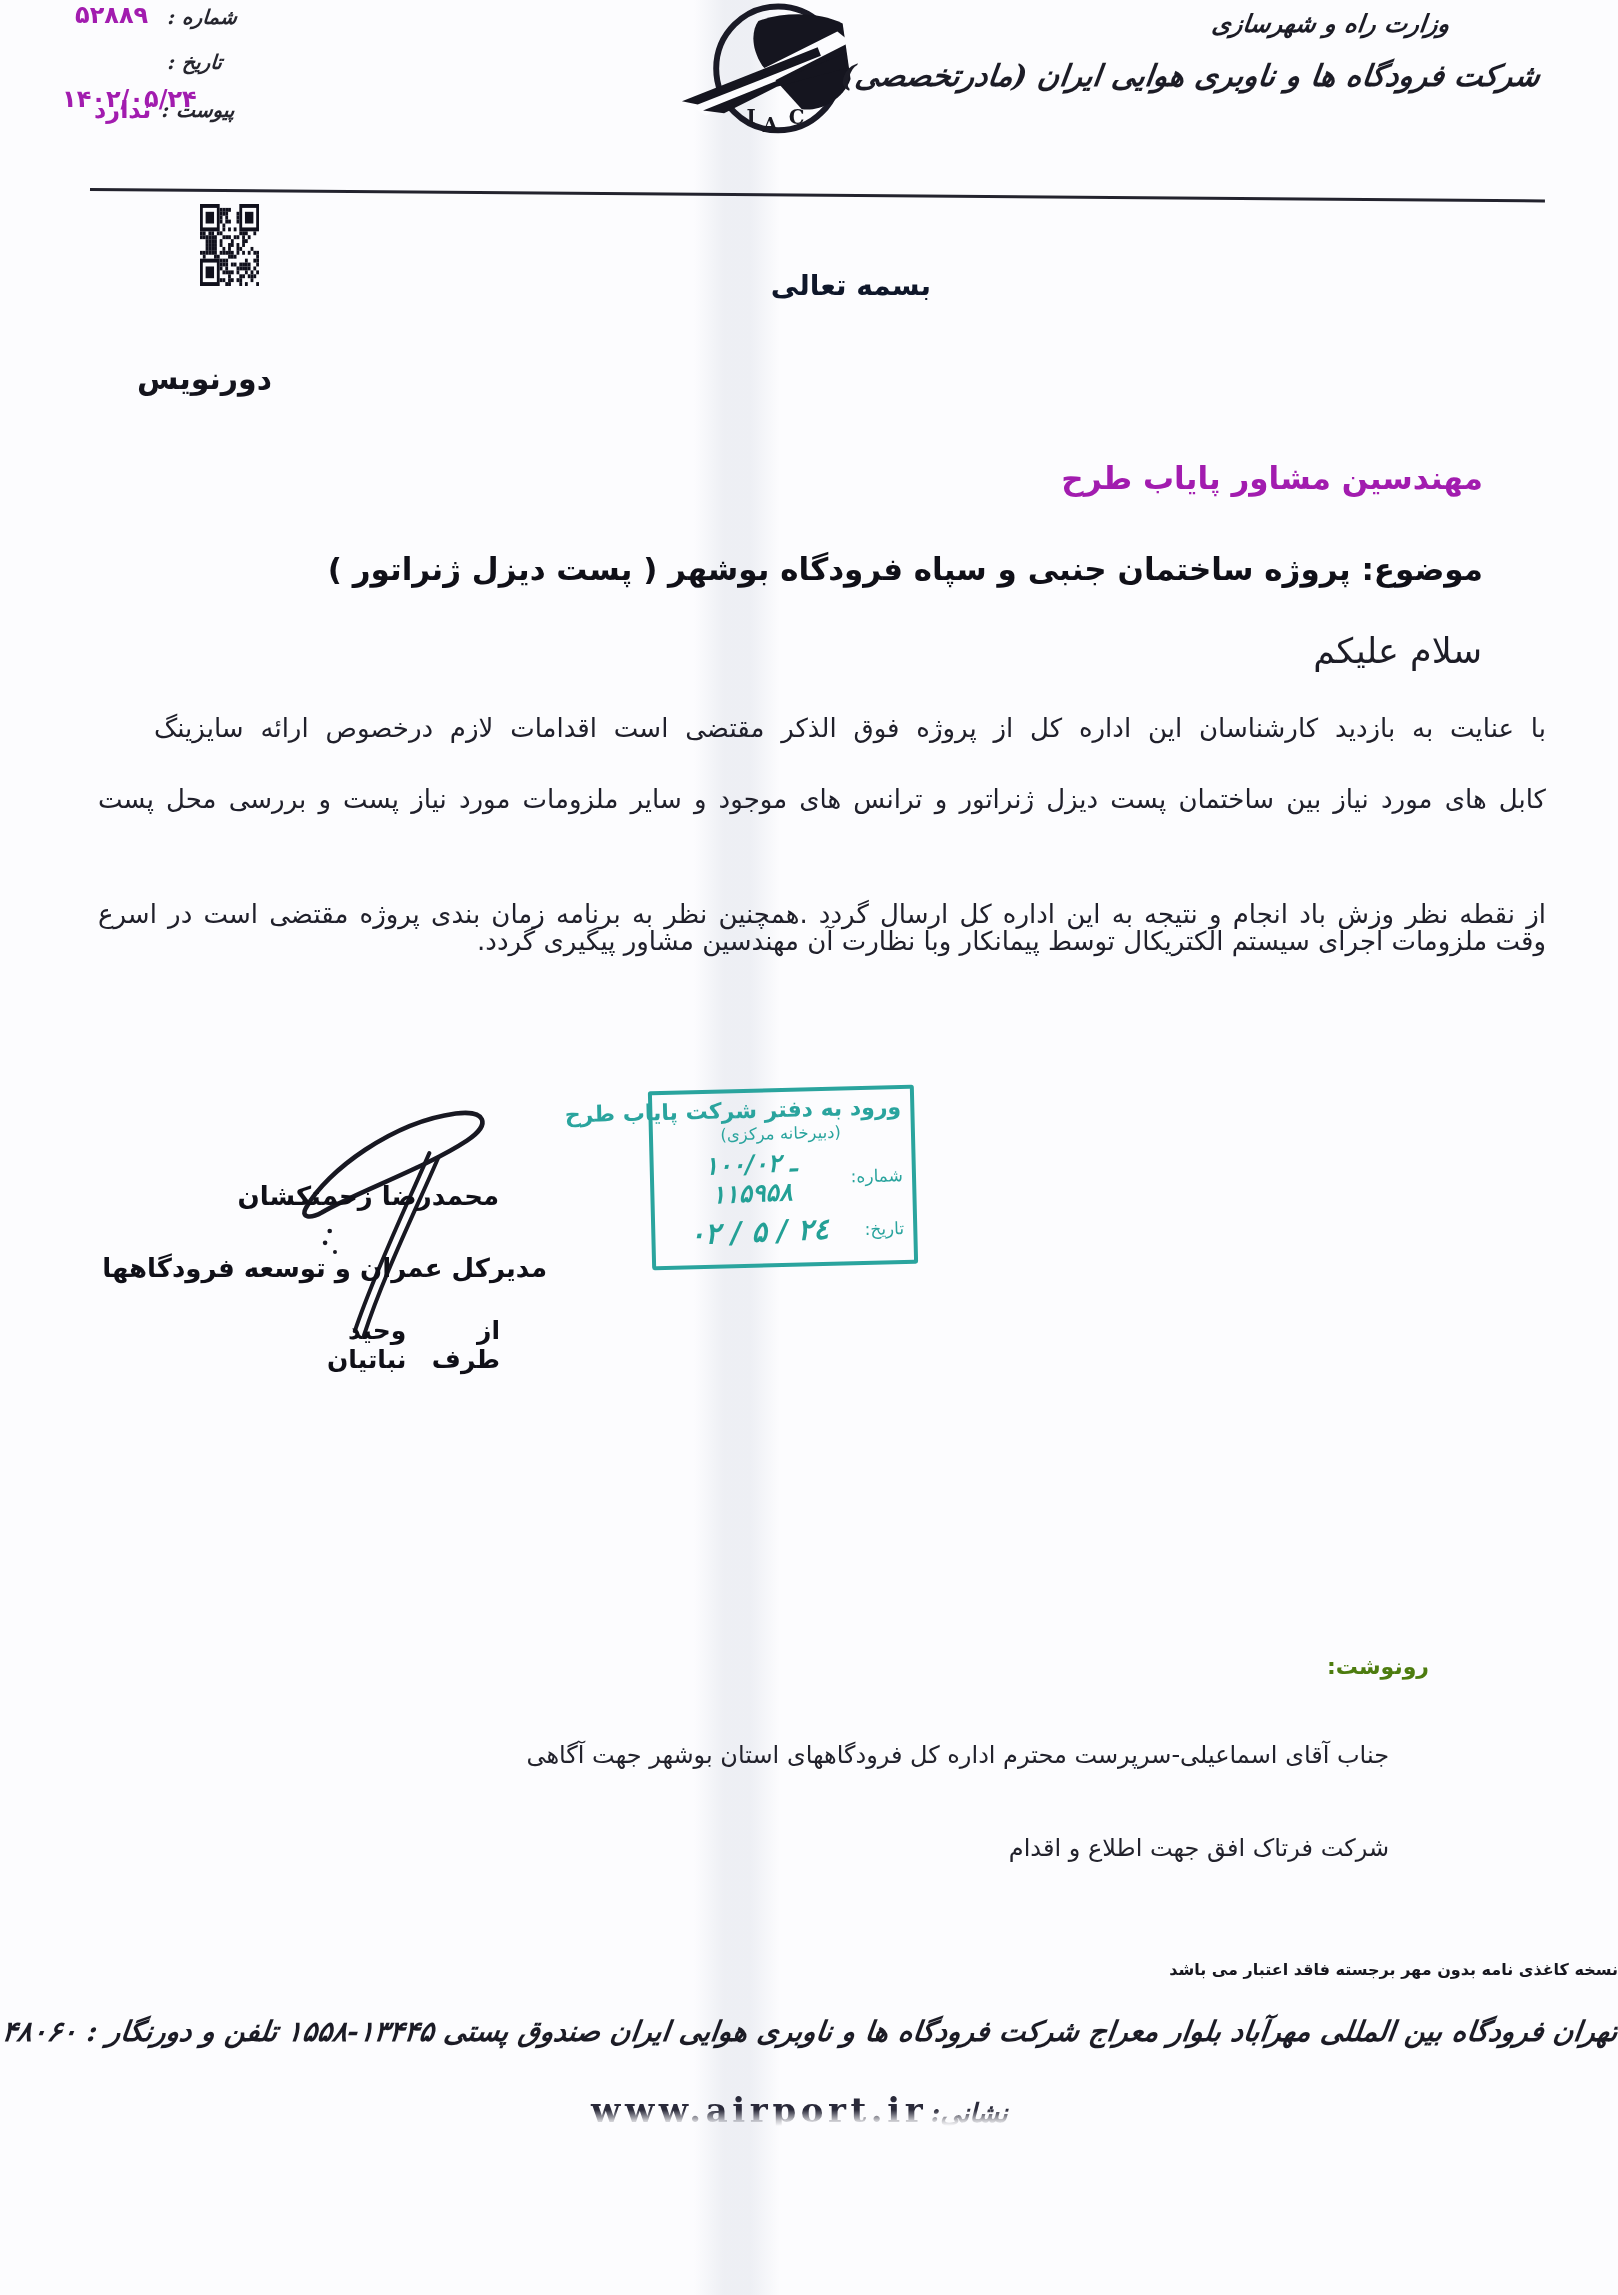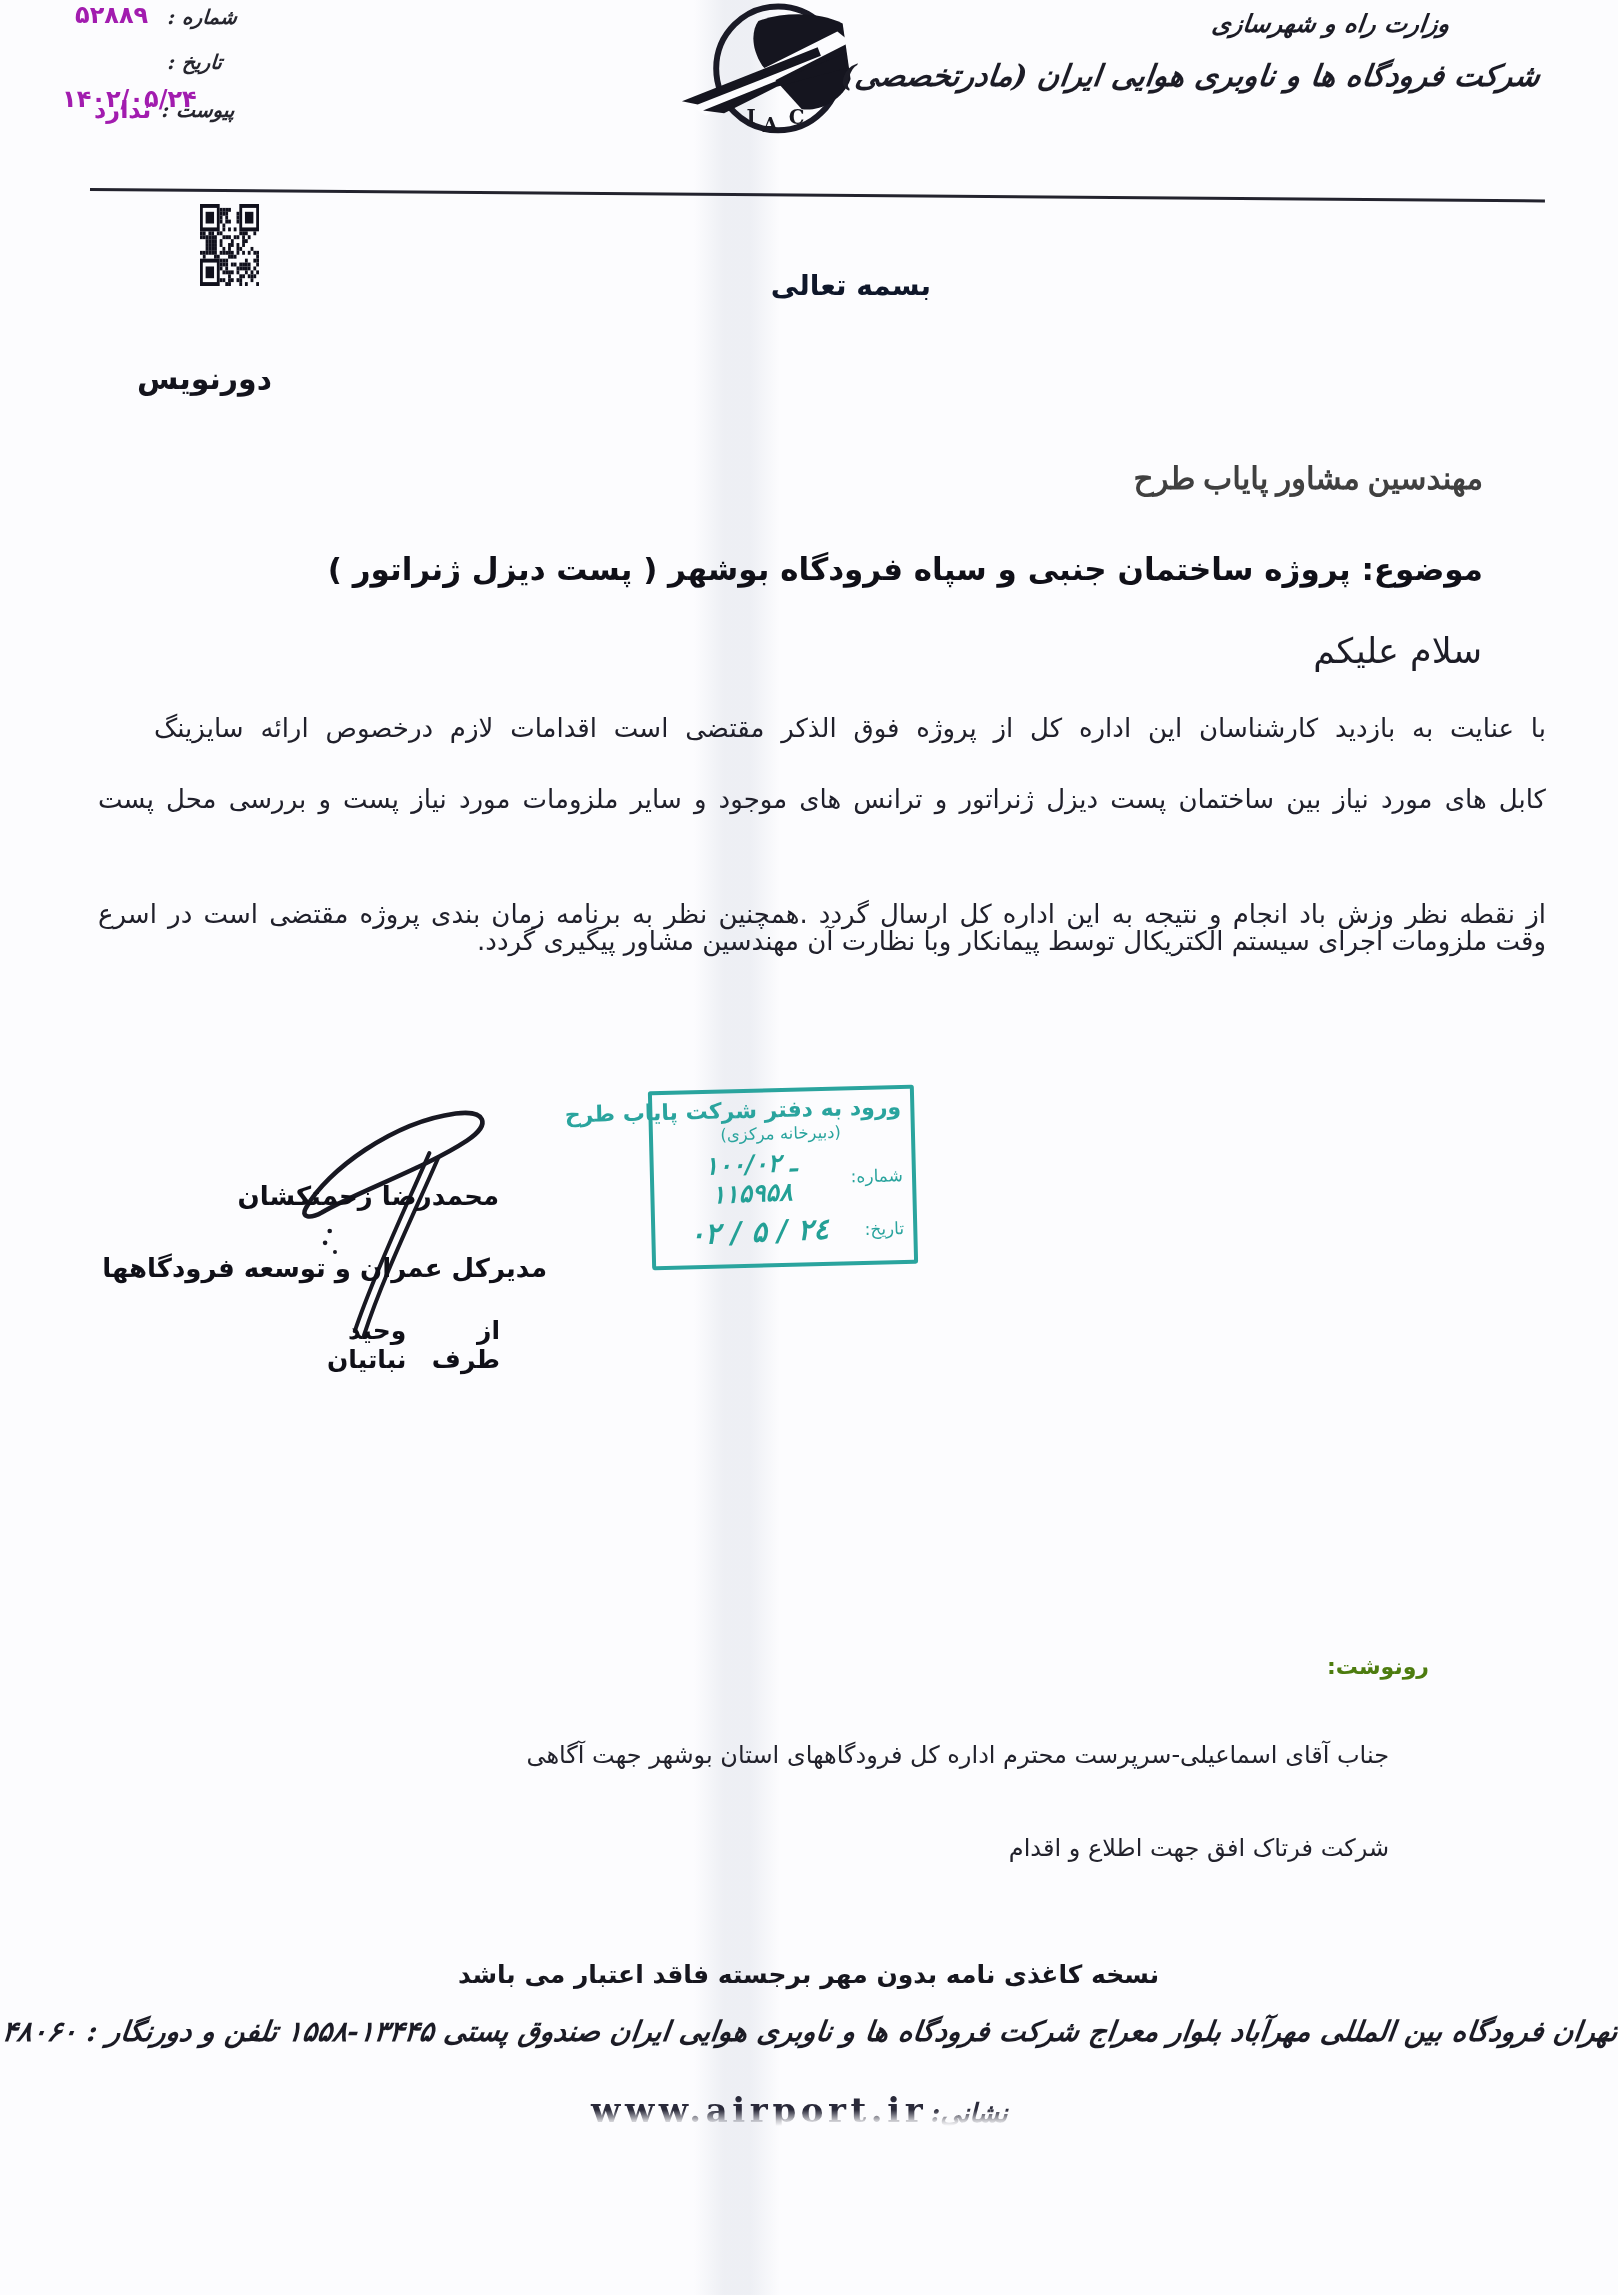--- a/index.html
+++ b/index.html
@@ -31,21 +31,21 @@
   
   .logo{left:679px;top:1.3px;width:191px;height:142px;}
   
   .rule{left:91px;top:188px;width:1455px;height:2.6px;background:#23232e;transform:rotate(0.45deg);transform-origin:left top;}
   
   .qr{left:201px;top:204px;width:59px;height:82px;}
   .qr svg{width:100%;height:100%;}
   
   .bismillah{left:721px;top:269px;width:211px;font-size:28px;font-weight:700;color:#0f172a;}
   .copy-type{left:138px;top:361px;font-size:30px;font-weight:700;color:#14141d;}
-  .recipient{right:135px;top:460px;font-size:31px;font-weight:700;color:#404040;white-space:nowrap;font-family:Liberation Serif, serif;}
+  .recipient{right:135px;top:460px;font-size:31px;font-weight:700;color:#a21caf;white-space:nowrap;}
   .subject{right:135px;top:551px;font-size:31px;font-weight:700;color:#101018;white-space:nowrap;}
   .salutation{right:136px;top:631px;font-size:35px;color:#1d1d27;}
   
   .bline{font-size:26px;color:#20202b;text-align:justify;text-align-last:justify;white-space:nowrap;letter-spacing:0.3px;}
   .bl0{right:72px;left:155px;top:713px;}
   .bl1{right:72px;left:99px;top:784px;}
   .bl2{right:72px;left:99px;top:855px;margin-top:44px;}
   .bl3{right:72px;top:926px;text-align:right;text-align-last:right;}
   
   .sig-svg{left:295px;top:1099px;width:208px;height:254px;}
@@ -61,21 +61,21 @@
   .stamp-sub{text-align:center;font-size:16.5px;margin-top:1.3px;}
   .stamp-row{display:flex;align-items:center;gap:9.2px;margin-top:6.6px;}
   .stamp-label{font-size:17px;flex:0 0 auto;}
   .stamp-hand{font-family:"DejaVu Serif",serif;font-style:italic;font-weight:700;font-size:25px;letter-spacing:1.3px;flex:1;text-align:center;transform:rotate(-1deg);color:#23a096;}
   .stamp-hand.date{font-size:29px;}
   
   .cc-label{right:189px;top:1654px;font-size:22px;font-weight:700;color:#4d7c0f;}
   .cc-item-0{right:229px;top:1741px;font-size:24px;color:#22222c;white-space:nowrap;}
   .cc-item-1{right:229px;top:1834px;font-size:24px;color:#22222c;white-space:nowrap;}
   
-  .f-notice{left:0;right:0;top:1960px;text-align:center;font-size:25px;font-weight:700;color:#17171f;}
+  .f-notice{left:0;right:0;top:1960px;font-size:16px;font-weight:700;color:#17171f;}
   .f-address{left:0;right:0;top:2015px;text-align:center;font-size:28px;white-space:nowrap;}
   .f-address .callig-inline{font-family:"DejaVu Serif",serif;font-style:italic;font-weight:700;transform:skewX(-7deg);display:inline-block;color:#1b1b25;}
   .f-web{left:0;right:0;top:2090px;height:36px;overflow:hidden;text-align:center;color:#2a2a3a;
     -webkit-mask-image:linear-gradient(#000 55%,rgba(0,0,0,.25) 85%,transparent 100%);
     mask-image:linear-gradient(#000 55%,rgba(0,0,0,.25) 85%,transparent 100%);}
   .f-web .url{font-family:"DejaVu Serif",serif;font-weight:700;font-size:34px;letter-spacing:4.6px;}
   .f-web .lbl{font-family:"DejaVu Serif",serif;font-style:italic;font-weight:700;font-size:26px;margin-right:18.4px;}
   .nowrap{white-space:nowrap;}
 </style>
 </head>

